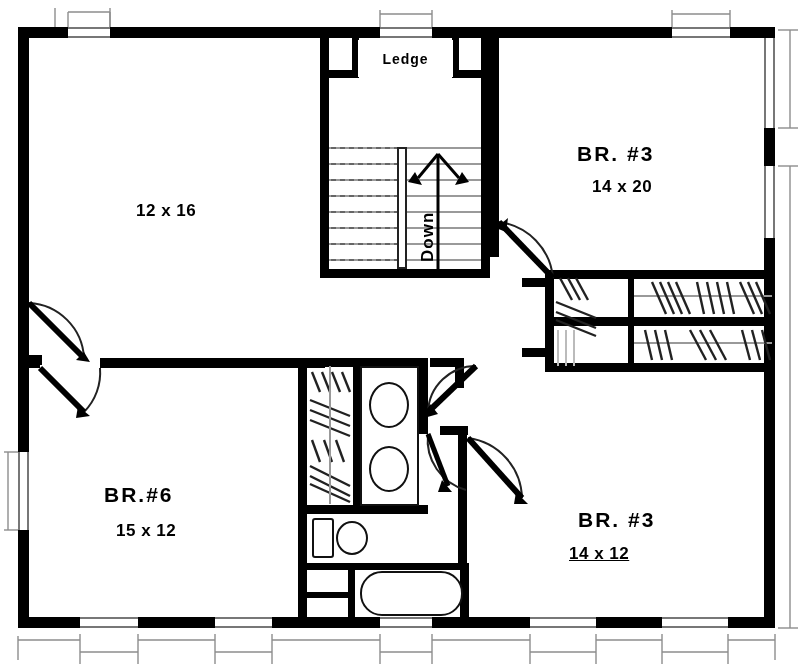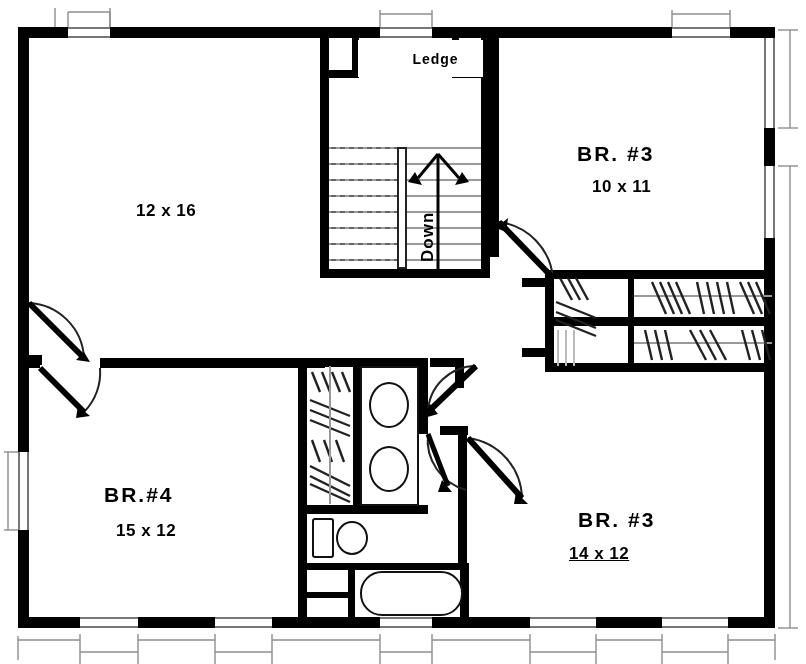--- a/index.html
+++ b/index.html
@@ -178,21 +178,21 @@
 
   <div class="wall" style="left:320px; top:38px; width:9px; height:240px;"></div>
   <div class="wall" style="left:481px; top:38px; width:9px; height:240px;"></div>
   <div class="wall" style="left:320px; top:269px; width:170px; height:9px;"></div>
 
   <div class="wall" style="left:320px; top:70px; width:36px; height:8px;"></div>
   <div class="wall" style="left:455px; top:70px; width:35px; height:8px;"></div>
   <div class="wall" style="left:352px; top:38px; width:7px; height:40px;"></div>
   <div class="wall" style="left:452px; top:38px; width:7px; height:40px;"></div>
 
-  <div class="ledge-box" style="left:358px; top:40px; width:95px; height:37px;padding-left:30px;">
+  <div class="ledge-box" style="left:358px; top:40px; width:95px; height:37px;">
     <span>Ledge</span>
   </div>
 
   <svg class="overlay">
     <g stroke="#9a9a9a" stroke-width="2" fill="none">
       <line x1="329" y1="148" x2="481" y2="148"></line>
       <line x1="329" y1="164" x2="481" y2="164"></line>
       <line x1="329" y1="180" x2="481" y2="180"></line>
       <line x1="329" y1="196" x2="481" y2="196"></line>
       <line x1="329" y1="212" x2="481" y2="212"></line>
@@ -373,21 +373,21 @@
     <g>
       <path d="M 428 434 A 52 52 0 0 0 466 490" fill="none" stroke="#222" stroke-width="2"></path>
       <line x1="428" y1="434" x2="448" y2="486" stroke="#000" stroke-width="5"></line>
       <polygon points="442,480 452,492 438,492" fill="#000"></polygon>
     </g>
   </svg>
 
   <div class="lbl room-dim" style="left:136px; top:202px;">12 x 16</div>
 
   <div class="lbl room-name" style="left:577px; top:143px;">BR. #3</div>
-  <div class="lbl room-dim" style="left:592px; top:178px;">10 x 11</div>
-
-  <div class="lbl room-name" style="left:104px; top:484px;">BR.#4</div>
+  <div class="lbl room-dim" style="left:592px; top:178px;">14 x 20</div>
+
+  <div class="lbl room-name" style="left:104px; top:484px;">BR.#6</div>
   <div class="lbl room-dim" style="left:116px; top:522px;">15 x 12</div>
 
   <div class="lbl room-name" style="left:578px; top:509px;">BR. #3</div>
   <div class="lbl room-dim" style="left:569px; top:545px;text-decoration:underline;">14 x 12</div>
 
 </div>
 
 </body></html>

